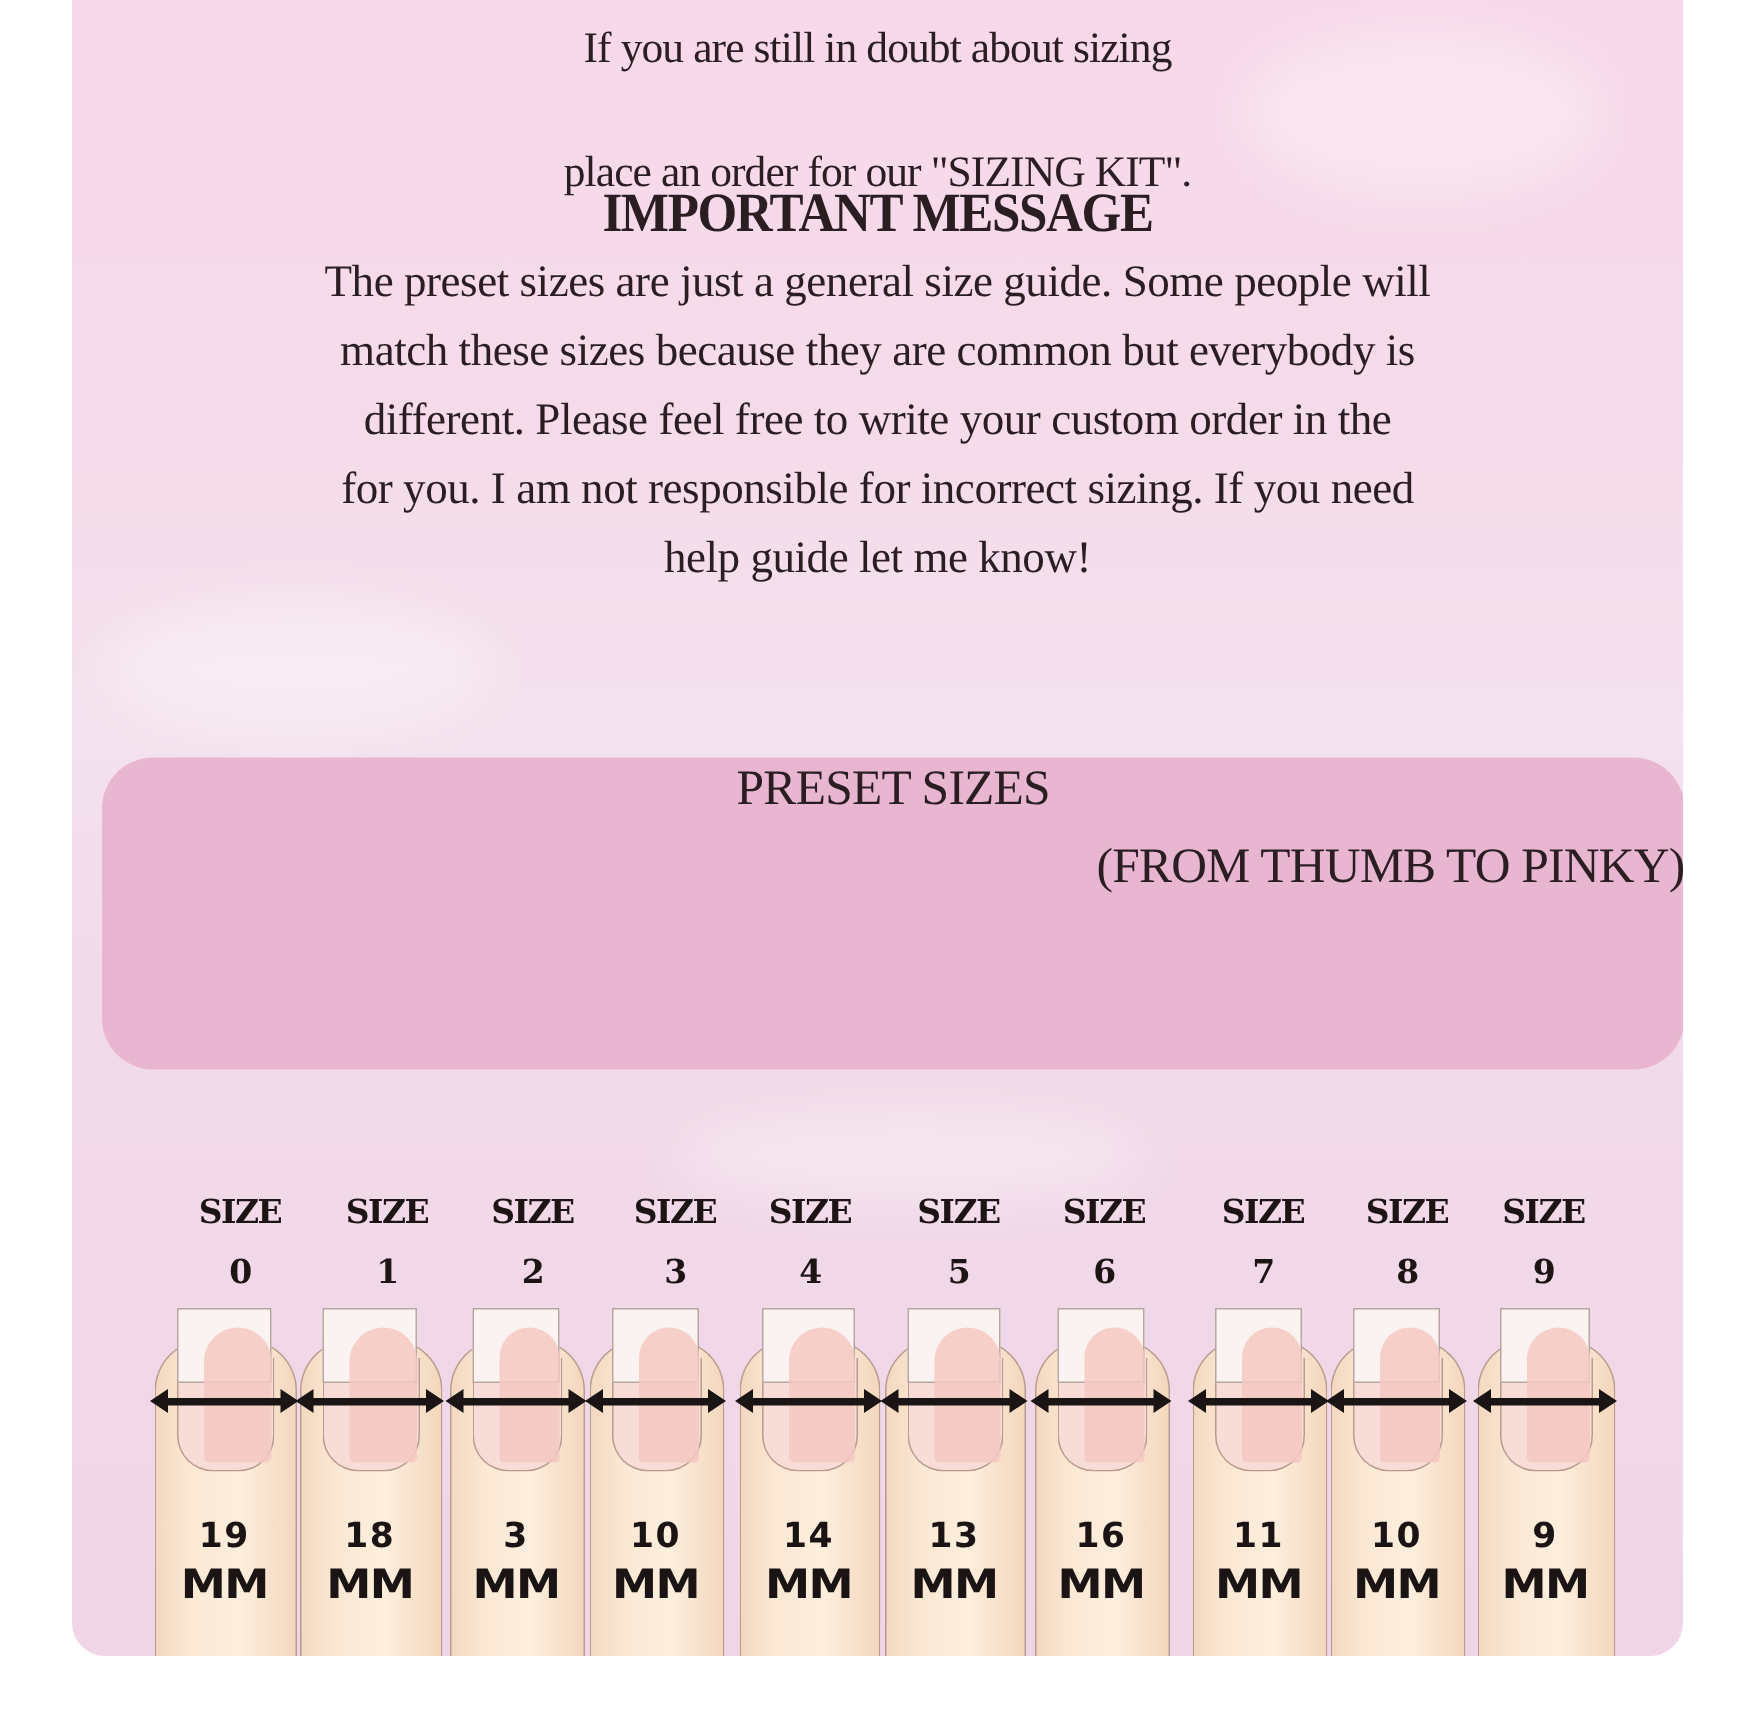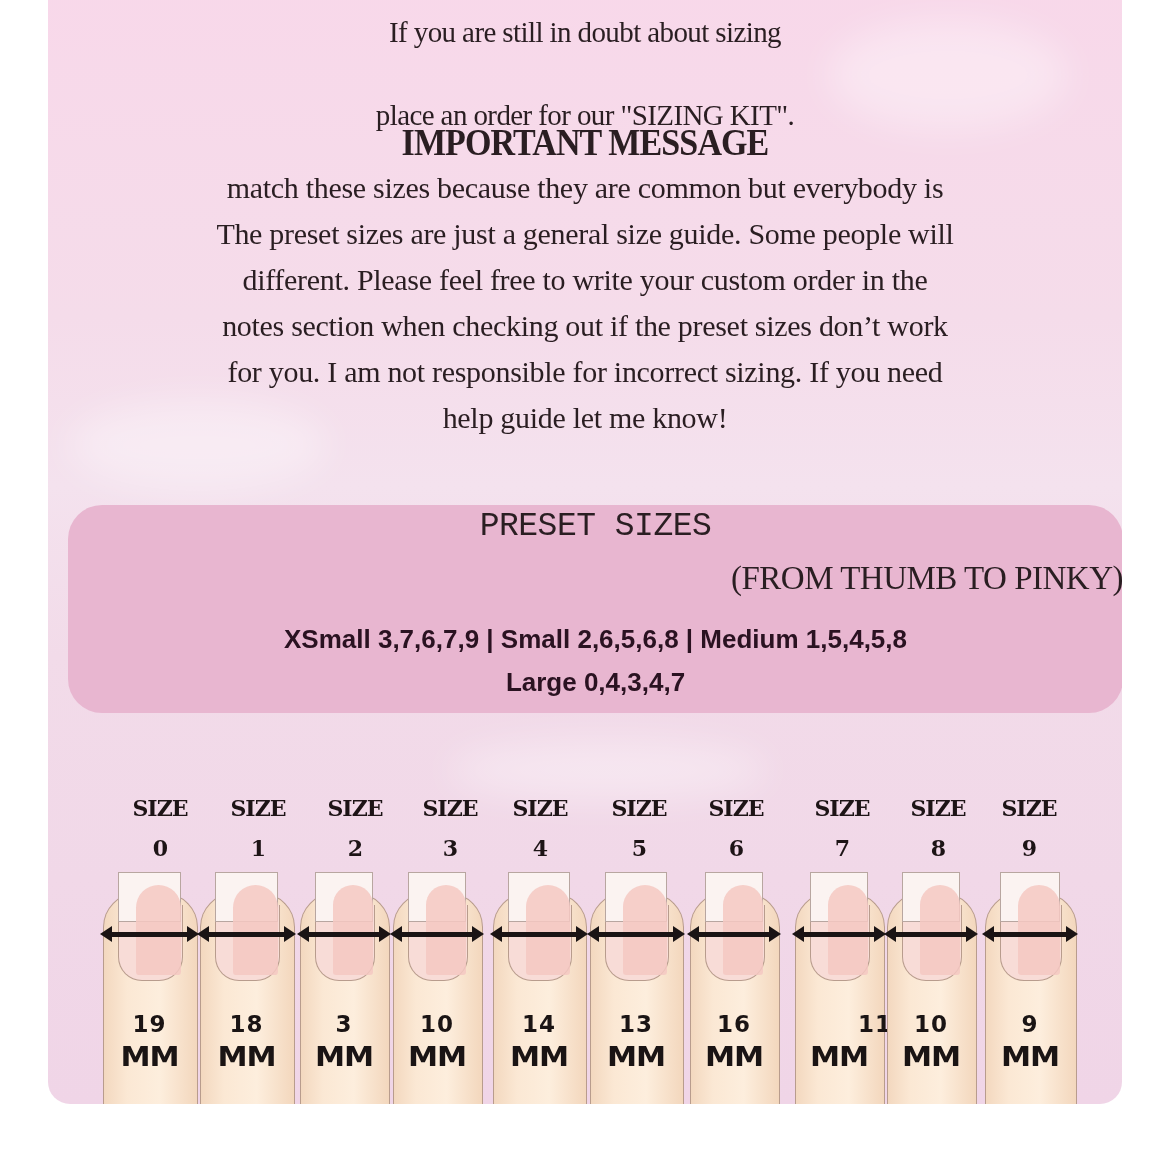--- a/index.html
+++ b/index.html
@@ -16,21 +16,21 @@
   .serif-text { color:#2a1e22; text-align:center; position:absolute; left:0; width:100%; }
   .intro { top:-8px; font-size:29px; line-height:46px; letter-spacing:-0.6px; font-family:"Liberation Serif", serif; }
   .intro span { display:block;margin-top:37px; }
   .imp-title { top:141px; font-size:37px; font-weight:bold; letter-spacing:-1px; font-family:"Liberation Serif", serif; transform:scaleX(0.92); }
   .imp-body { top:185px; font-size:30px; line-height:46px; font-family:"Liberation Serif", serif; letter-spacing:-0.3px; }
   .imp-body span { display:block; }
   .preset {
     position:absolute; left:20px; top:525px; width:1055px; height:208px;
     border-radius:34px; background:#e8b6d0;
   }
-  .preset .t1 { position:absolute; top:3px; left:0; width:100%; text-align:center; font-size:33px; font-family:Liberation Mono, monospace; color:#2a1e22; letter-spacing:-0.5px; }
+  .preset .t1 { position:absolute; top:3px; left:0; width:100%; text-align:center; font-size:33px; font-family:Liberation Serif, serif; color:#2a1e22; letter-spacing:-0.5px; }
   .preset .t2 { position:absolute; top:55px; left:0; width:100%; text-align:right; font-size:33px; font-family:"Liberation Serif", serif; color:#2a1e22; letter-spacing:-0.5px; }
   .preset .sizes { position:absolute; top:113px; left:0; width:100%; text-align:center; font-size:26px; line-height:43px; font-weight:bold; font-family:"Liberation Sans", sans-serif; color:#2a1221; }
   .preset .sizes span { display:block; }
   .finger-col { position:absolute; top:0; }
   .size-label {
     position:absolute; text-align:center; width:90px; font-family:"DejaVu Serif", serif; font-weight:bold;
     color:#1d1416; font-size:22px; line-height:40px; letter-spacing:-1px;
   }
   .finger {
     position:absolute; border:1.5px solid #b89c8d; border-bottom:none;
@@ -69,35 +69,30 @@
   <div class="cloud" style="left:400px;top:760px;width:320px;height:60px;"></div>
 
   <div class="serif-text intro">
     <span>If you are still in doubt about sizing</span>
     <span>place an order for our "SIZING KIT".</span>
   </div>
 
   <div class="serif-text imp-title">IMPORTANT MESSAGE</div>
 
   <div class="serif-text imp-body">
+    <span>The preset sizes are just a general size guide. Some people will</span>
     <span>match these sizes because they are common but everybody is</span>
-    <span>The preset sizes are just a general size guide. Some people will</span>
     <span>different. Please feel free to write your custom order in the</span>
-    <span>notes section when checking out if the preset sizes don’t work</span>
     <span>for you.  I am not responsible for incorrect sizing. If you need</span>
     <span>help guide let me know!</span>
   </div>
 
   <div class="preset">
     <div class="t1">PRESET SIZES</div>
     <div class="t2">(FROM THUMB TO PINKY)</div>
-    <div class="sizes">
-      <span>XSmall 3,7,6,7,9 | Small 2,6,5,6,8 | Medium 1,5,4,5,8</span>
-      <span>Large 0,4,3,4,7</span>
-    </div>
   </div>
 
   <div id="chart">
       <div class="finger-col">
       <div class="size-label" style="left:67px;top:808px;">
         <div>SIZE</div>
         <div>0</div>
       </div>
       <div class="finger" style="left:55px;top:913px;width:93px;height:230px;"></div>
       <div class="nail-bed" style="left:70px;top:925px;width:63px;height:75px;"></div>
@@ -188,21 +183,21 @@
       <div class="finger-col">
       <div class="size-label" style="left:749px;top:808px;">
         <div>SIZE</div>
         <div>7</div>
       </div>
       <div class="finger" style="left:747px;top:913px;width:88px;height:230px;"></div>
       <div class="nail-bed" style="left:762px;top:925px;width:58px;height:75px;"></div>
       <div class="nail-tip" style="left:762px;top:892px;width:56px;height:48px;"></div>
       <div class="nail-pink" style="left:780px;top:905px;width:40px;height:90px;"></div>
       <div class="arrow" style="left:752px;top:952px;width:78px;"></div>
-      <div class="mm-num" style="left:747px;top:1031px;width:88px;padding-left:36px;">11</div>
+      <div class="mm-num" style="left:747px;top:1031px;width:88px;">11</div>
       <div class="mm-unit" style="left:747px;top:1061px;width:88px;">MM</div>
     </div>
       <div class="finger-col">
       <div class="size-label" style="left:845px;top:808px;">
         <div>SIZE</div>
         <div>8</div>
       </div>
       <div class="finger" style="left:839px;top:913px;width:88px;height:230px;"></div>
       <div class="nail-bed" style="left:854px;top:925px;width:58px;height:75px;"></div>
       <div class="nail-tip" style="left:854px;top:892px;width:56px;height:48px;"></div>

